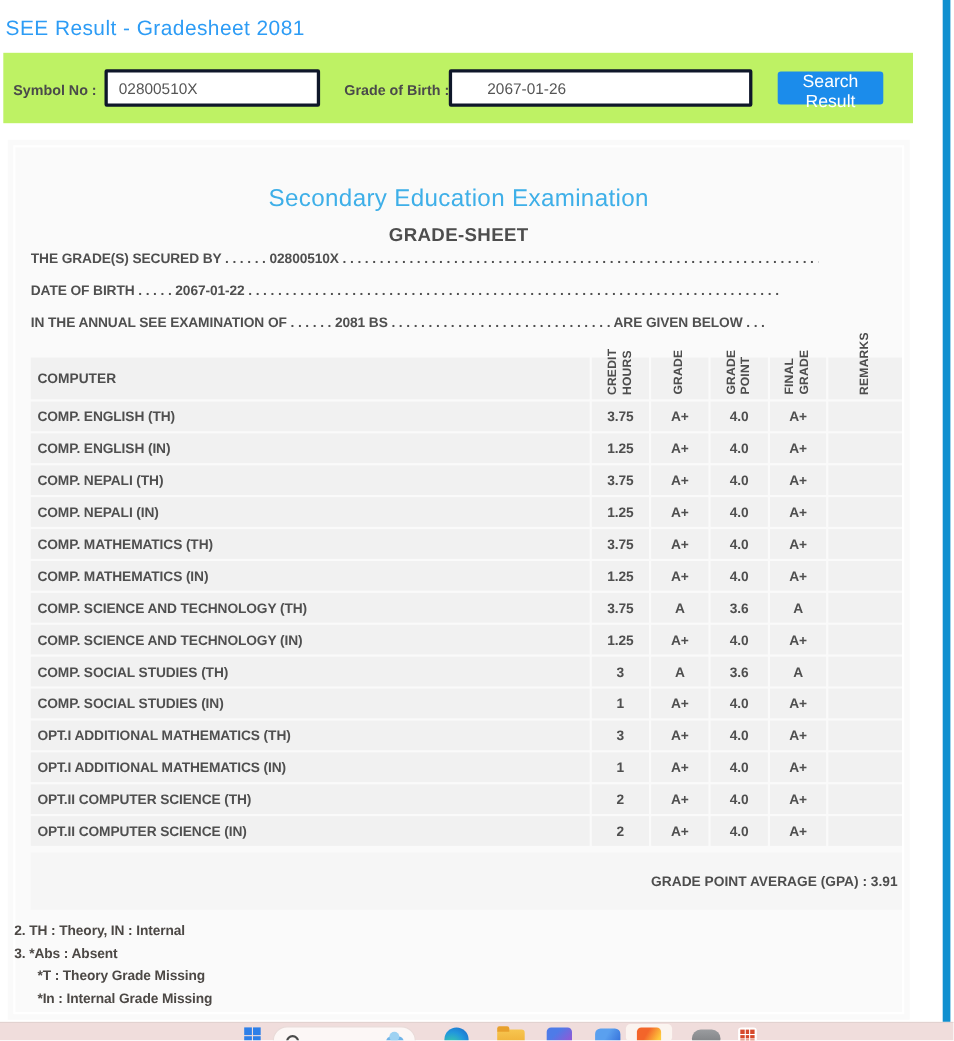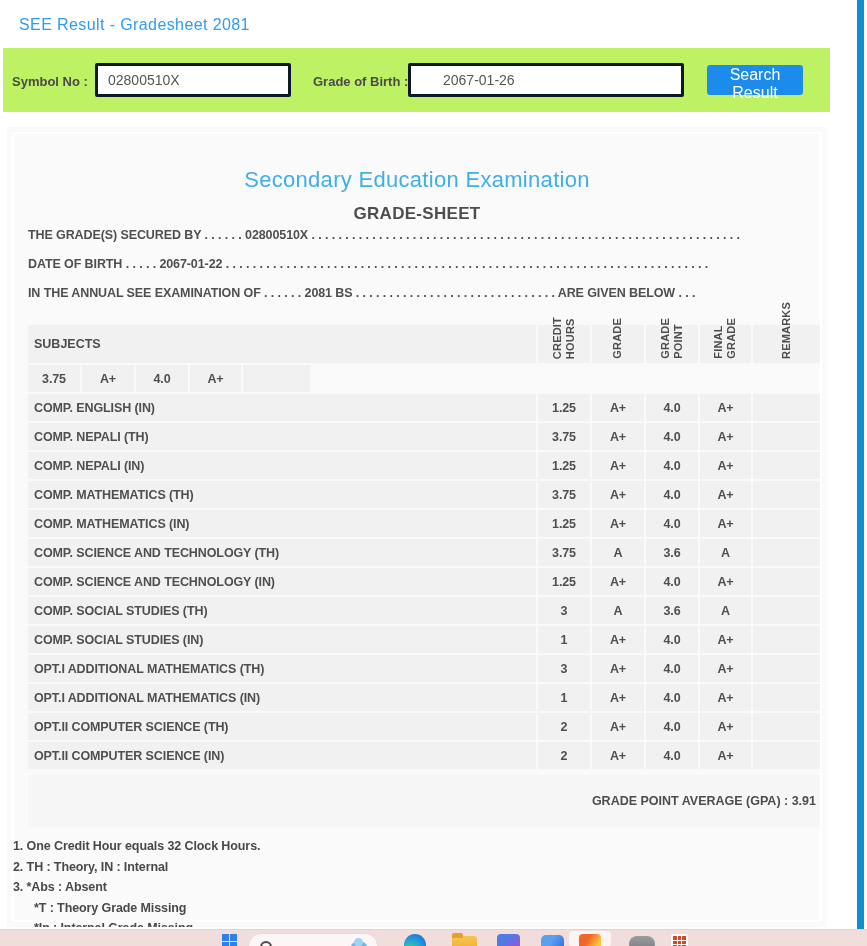--- a/index.html
+++ b/index.html
@@ -3,21 +3,21 @@
 <meta charset="utf-8">
 <style>
   html,body { margin:0; padding:0; }
   .screen {
     position:relative; width:867px; height:946px; background:#ffffff;
     overflow:hidden; font-family:"Liberation Sans", sans-serif;
   }
 
   
   .page-title {
-    position:absolute; left:19px; top:16px; font-size:16px;
+    position:absolute; left:5px; top:16px; font-size:19px;
     color:#2d9cf5; letter-spacing:0.4px; font-weight:400;
   }
 
   
   .search-bar {
     position:absolute; left:3px; top:48px; width:827px; height:64px;
     background:#bef264;
   }
   .field-label {
     position:absolute; font-size:13px; font-weight:bold; color:#4a4a4a; top:26px;
@@ -180,21 +180,21 @@
     <div class="exam-title">Secondary Education Examination</div>
     <div class="sheet-subtitle">GRADE-SHEET</div>
 
     <div class="dotline dotline1">THE GRADE(S) SECURED BY . . . . . . 02800510X . . . . . . . . . . . . . . . . . . . . . . . . . . . . . . . . . . . . . . . . . . . . . . . . . . . . . . . . . . . . . . . . . . . .</div>
     <div class="dotline dotline2">DATE OF BIRTH . . . . . 2067-01-22 . . . . . . . . . . . . . . . . . . . . . . . . . . . . . . . . . . . . . . . . . . . . . . . . . . . . . . . . . . . . . . . . . . . . . . . .</div>
     <div class="dotline dotline3">IN THE ANNUAL SEE EXAMINATION OF . . . . . . 2081 BS . . . . . . . . . . . . . . . . . . . . . . . . . . . . . . ARE GIVEN BELOW . . .</div>
 
     <div class="gtable">
       <div class="thead">
         <div class="hc subj w-subj">
-          <span class="subjects-label">SUBJECTS</span>
+          <span class="subjects-label">COMPUTER</span>
         </div>
         <div class="hc w-credit">
           <span class="vh">CREDIT
 HOURS</span>
         </div>
         <div class="hc w-grade">
           <span class="vh">GRADE</span>
         </div>
         <div class="hc w-point">
           <span class="vh">GRADE
@@ -203,20 +203,21 @@
         <div class="hc w-final">
           <span class="vh">FINAL
 GRADE</span>
         </div>
         <div class="hc w-remarks">
           <span class="vh">REMARKS</span>
         </div>
       </div>
       <div>
           <div class="trow">
+            <div class="c subj w-subj">COMP. ENGLISH (TH)</div>
             <div class="c w-credit">3.75</div>
             <div class="c w-grade">A+</div>
             <div class="c w-point">4.0</div>
             <div class="c w-final">A+</div>
             <div class="c w-remarks"></div>
           </div>
           <div class="trow">
             <div class="c subj w-subj">COMP. ENGLISH (IN)</div>
             <div class="c w-credit">1.25</div>
             <div class="c w-grade">A+</div>
@@ -319,21 +320,20 @@
             <div class="c w-point">4.0</div>
             <div class="c w-final">A+</div>
             <div class="c w-remarks"></div>
           </div>
         </div>
     </div>
 
     <div class="gpa-band">GRADE POINT AVERAGE (GPA) : 3.91</div>
 
     <div class="footnotes">
-      <div class="fn">1. One Credit Hour equals 32 Clock Hours.</div>
       <div class="fn">2. TH : Theory, IN : Internal</div>
       <div class="fn">3. *Abs : Absent</div>
       <div class="fn indent">*T : Theory Grade Missing</div>
       <div class="fn indent">*In : Internal Grade Missing</div>
     </div>
   </div>
 
   <div class="right-stripe"></div>
 
   <div class="taskbar">

